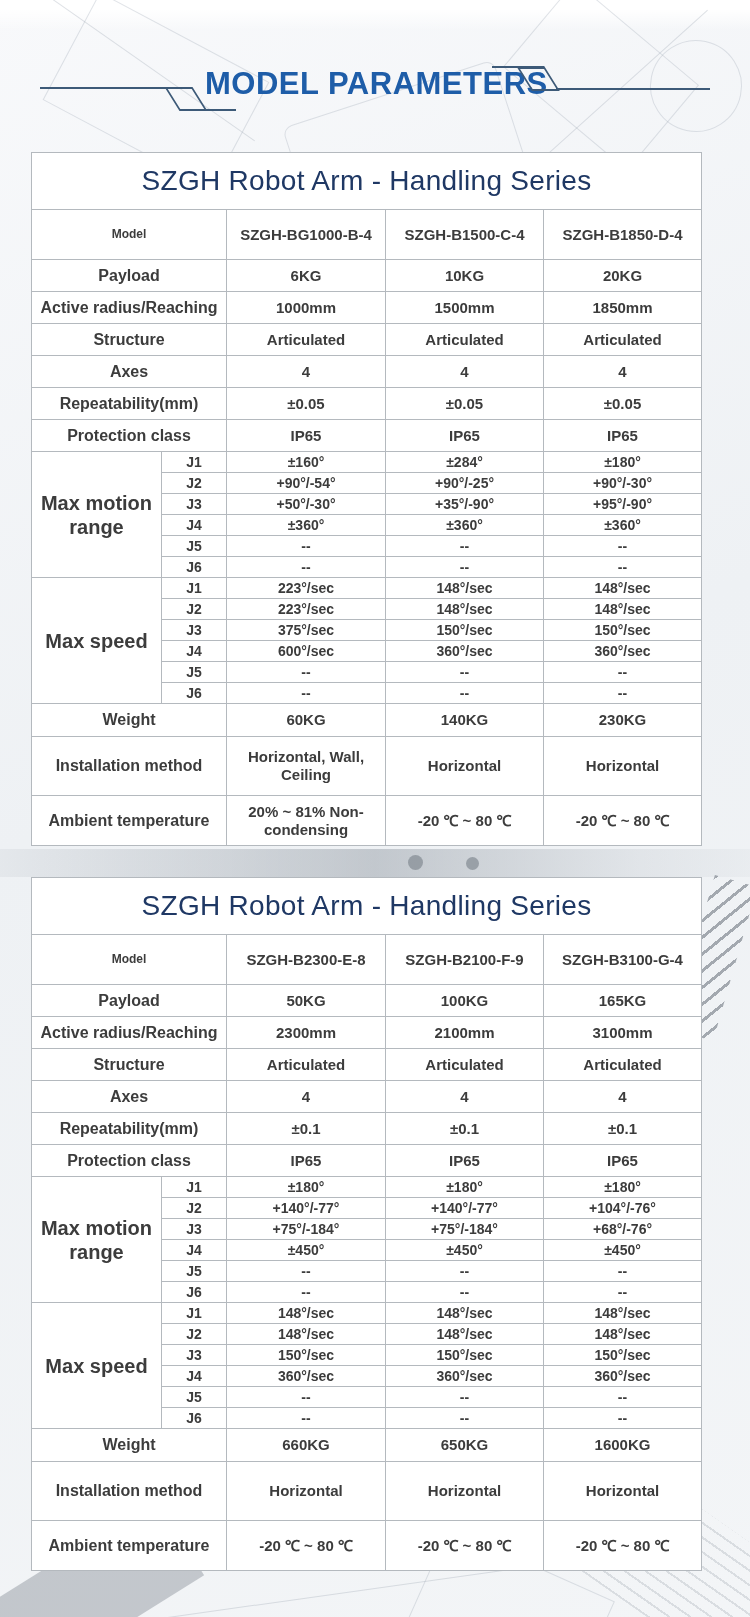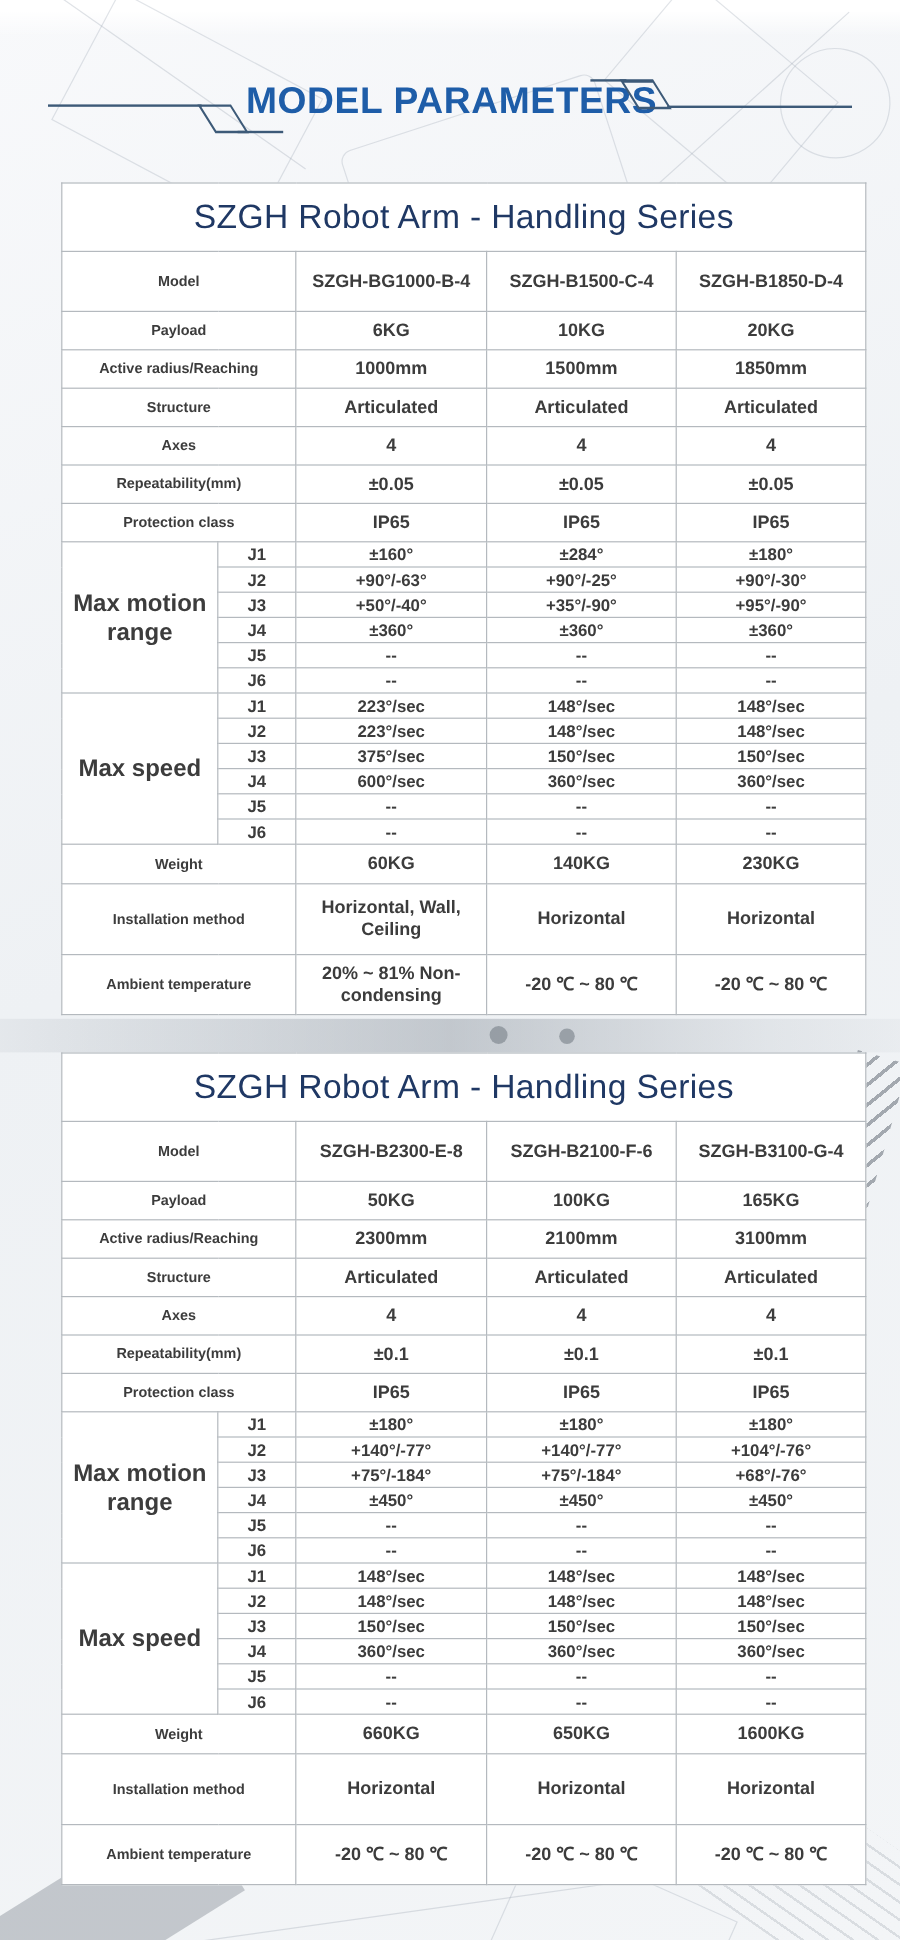--- a/index.html
+++ b/index.html
@@ -22,26 +22,26 @@
   .corner-hatch{position:absolute;bottom:-10px;right:-20px;width:180px;height:120px;transform:rotate(35deg);
          background:repeating-linear-gradient(0deg,rgba(150,158,168,.28) 0 2px,transparent 2px 12px)}
   .topfade{position:absolute;top:0;left:0;width:750px;height:30px;
            background:linear-gradient(180deg,#ffffff 30%,rgba(255,255,255,0) 100%)}
   
   .banner-title{position:absolute;top:66px;left:205px;width:320px;text-align:center;
                 font-size:31px;font-weight:bold;letter-spacing:.5px;color:#1e5da8;white-space:nowrap}
   .banner-line{position:absolute;height:2px;background:#3d5a78}
   .pg{position:absolute;width:24px;height:20px;border:2px solid #3d5a78;transform:skewX(32deg);background:transparent}
   
-  .spec{position:absolute;left:51px;width:670px;background:#ffffff}
+  .spec{position:absolute;left:31px;width:670px;background:#ffffff}
   .spec table{border-collapse:collapse;width:670px;table-layout:fixed}
   .spec td{border:1px solid #b4b9be;background:#fff;text-align:center;vertical-align:middle;
            color:#3c3c3c;font-weight:bold;padding:0 3px;line-height:1.2}
   .spec td.title-cell{font-weight:400;font-size:28px;color:#1f3864;letter-spacing:.3px}
-  .spec td.label{font-size:12px}
+  .spec td.label{font-size:16px}
   .spec td.val{font-size:15px}
   .spec td.joint, .spec tr.r-joint td.val{font-size:14px}
   .spec td.group-label{font-size:20px}
   tr.r-title td{height:56px}
   tr.r-model td{height:49px;font-size:15.5px}
   tr.r-model td.label{font-size:12px}
   tr.r-std td{height:31px}
   tr.r-joint td{height:20px}
   tr.r-weight td{height:32px}
   tr.r-install td{height:58px}
@@ -138,27 +138,27 @@
           </tr>
           <tr class="r-joint">
             <td class="label group-label" rowspan="6">Max motion range</td>
             <td class="joint">J1</td>
             <td class="val">±160°</td>
             <td class="val">±284°</td>
             <td class="val">±180°</td>
           </tr>
           <tr class="r-joint">
             <td class="joint">J2</td>
-            <td class="val">+90°/-63°</td>
+            <td class="val">+90°/-54°</td>
             <td class="val">+90°/-25°</td>
             <td class="val">+90°/-30°</td>
           </tr>
           <tr class="r-joint">
             <td class="joint">J3</td>
-            <td class="val">+50°/-40°</td>
+            <td class="val">+50°/-30°</td>
             <td class="val">+35°/-90°</td>
             <td class="val">+95°/-90°</td>
           </tr>
           <tr class="r-joint">
             <td class="joint">J4</td>
             <td class="val">±360°</td>
             <td class="val">±360°</td>
             <td class="val">±360°</td>
           </tr>
           <tr class="r-joint">
@@ -241,21 +241,21 @@
           <col style="width:158px">
           <col style="width:158px">
         </colgroup>
       <tbody>
           <tr class="r-title">
             <td class="title-cell" colspan="5">SZGH Robot Arm - Handling Series</td>
           </tr>
           <tr class="r-model">
             <td class="label" colspan="2">Model</td>
             <td class="val">SZGH-B2300-E-8</td>
-            <td class="val">SZGH-B2100-F-6</td>
+            <td class="val">SZGH-B2100-F-9</td>
             <td class="val">SZGH-B3100-G-4</td>
           </tr>
           <tr class="r-std">
             <td class="label" colspan="2">Payload</td>
             <td class="val">50KG</td>
             <td class="val">100KG</td>
             <td class="val">165KG</td>
           </tr>
           <tr class="r-std">
             <td class="label" colspan="2">Active radius/Reaching</td>

